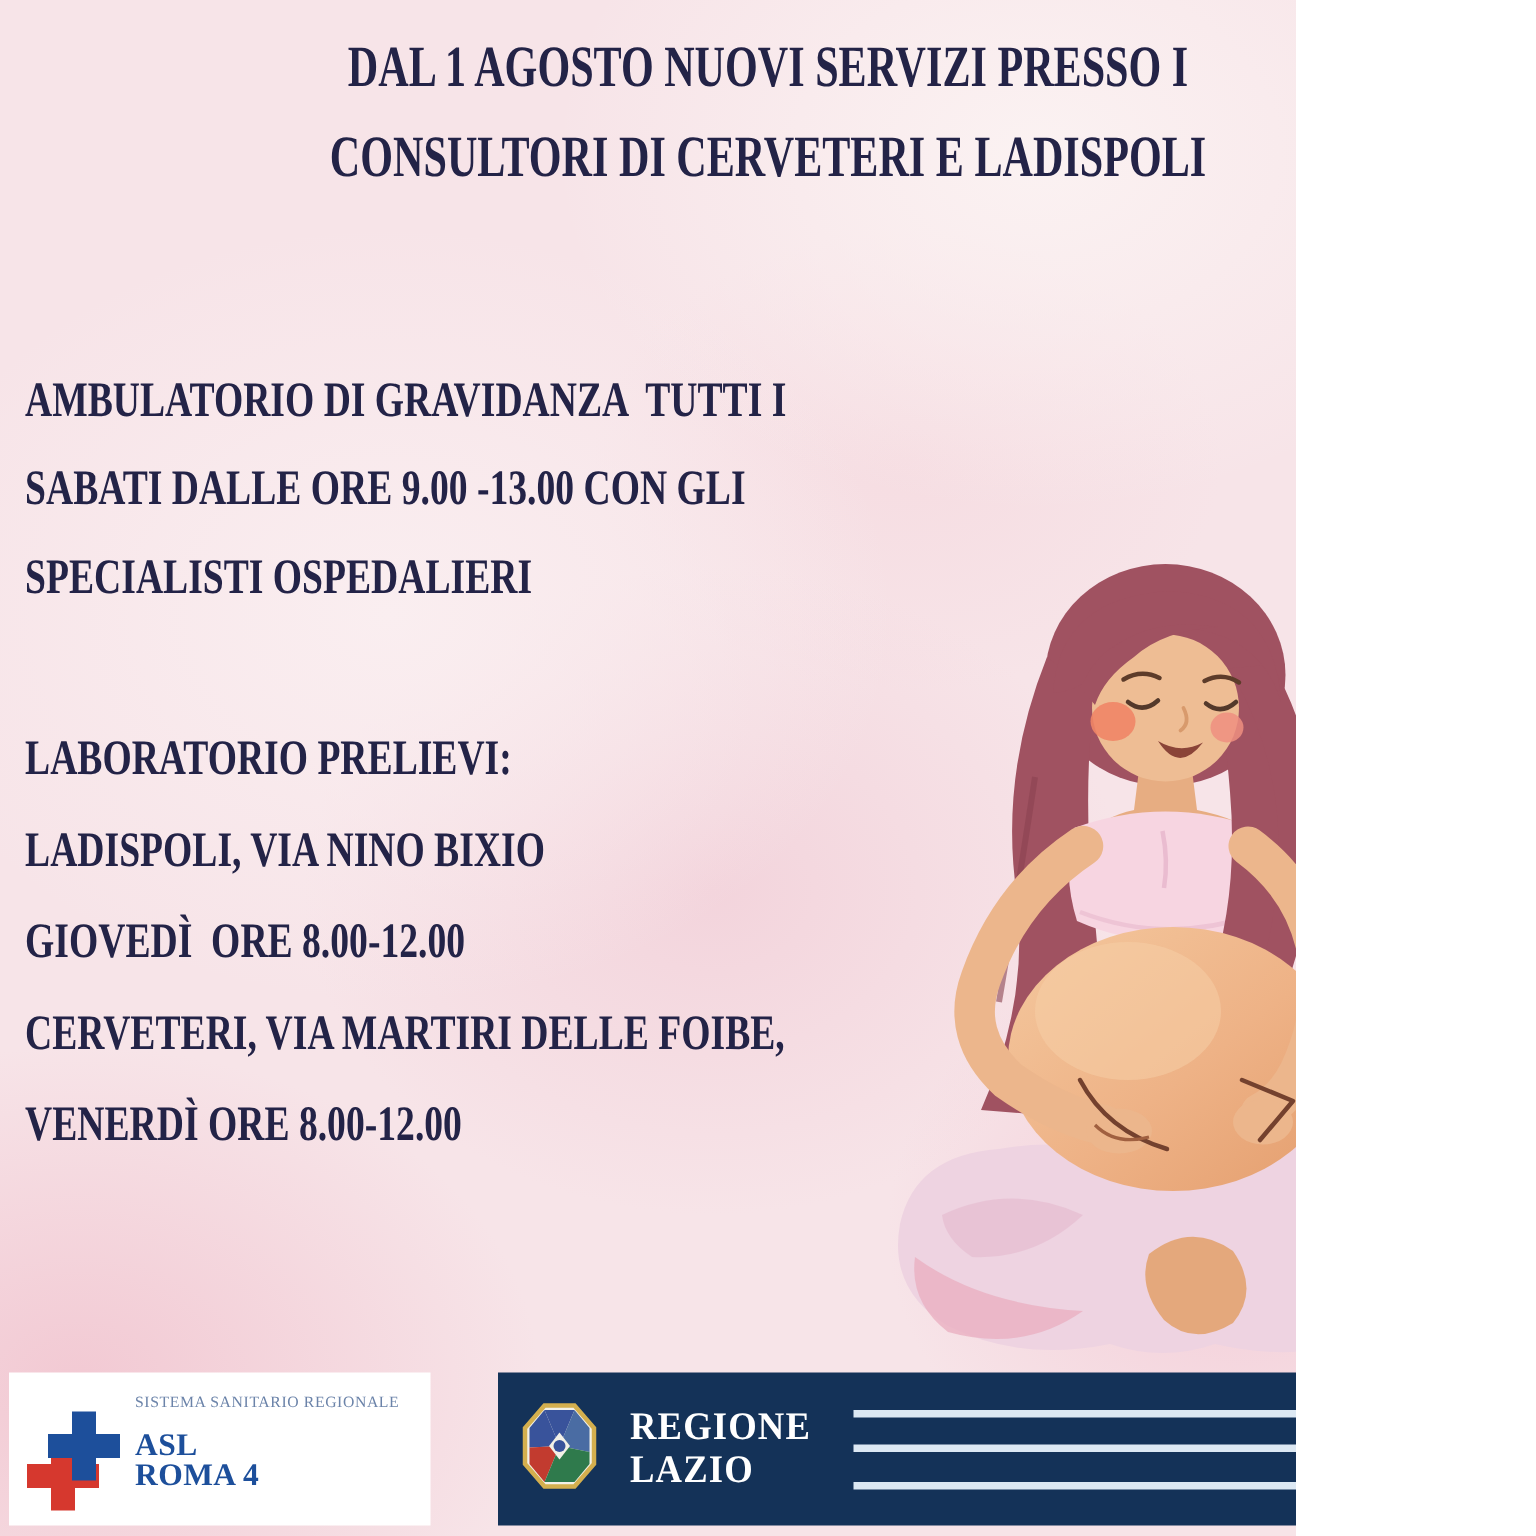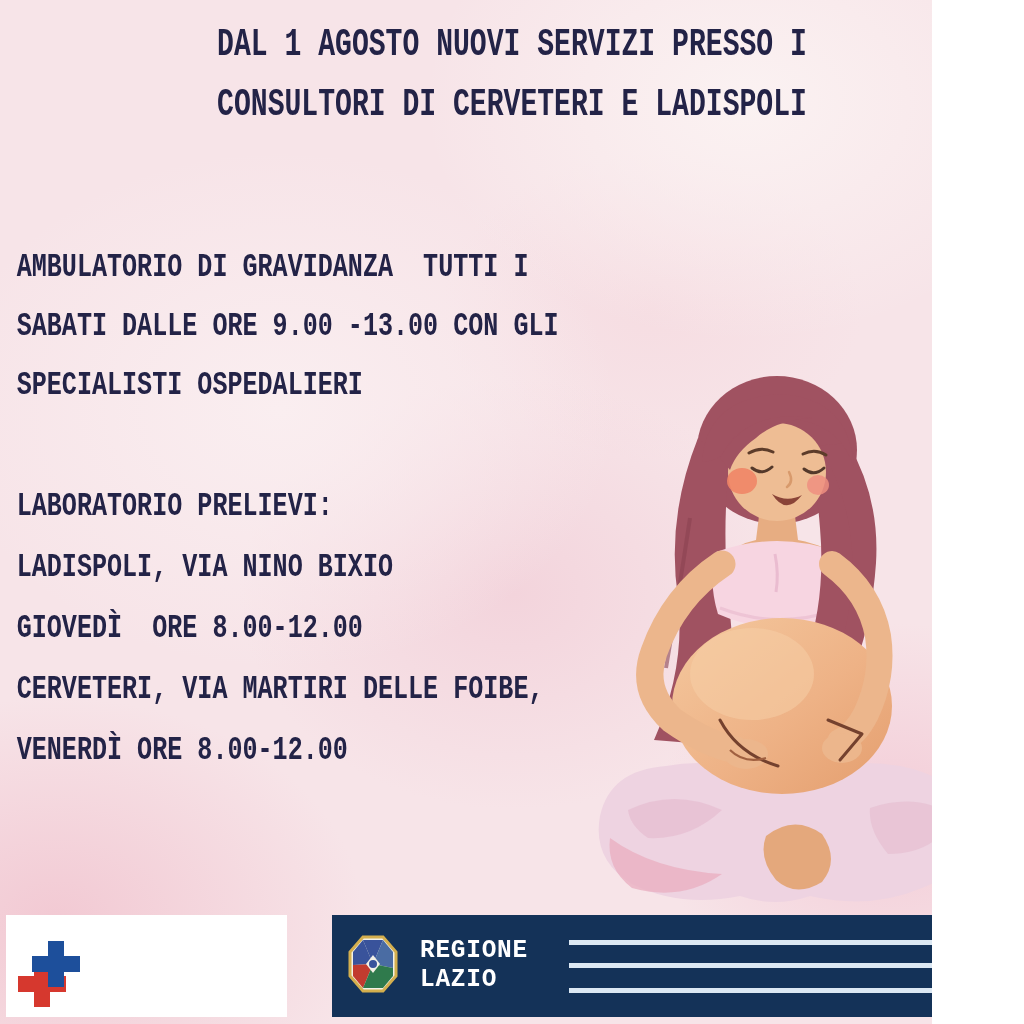--- a/index.html
+++ b/index.html
@@ -1,18 +1,18 @@
 <!DOCTYPE html>
 <html><head>
 <meta charset="utf-8">
 <style>
   html,body{margin:0;padding:0;background:#ffffff;}
   .canvas{
-    position:relative;width:932px;height:1024px;overflow:hidden;
-    font-family:Liberation Mono, monospace;
+    position:relative;width:864px;height:1024px;overflow:hidden;
+    font-family:Liberation Serif, serif;
     background-color:#f7e4e8;
     background-image:
       radial-gradient(ellipse 460px 340px at 80% 10%, #fbf2f2 0%, rgba(251,242,242,0) 70%),
       radial-gradient(ellipse 520px 400px at 30% 40%, #faeef0 0%, rgba(250,238,240,0) 65%),
       radial-gradient(ellipse 380px 300px at 55% 58%, #f3d4dc 0%, rgba(243,212,220,0) 72%),
       radial-gradient(ellipse 440px 320px at 6% 90%, #f2c9d3 0%, rgba(242,201,211,0) 70%),
       radial-gradient(ellipse 340px 280px at 96% 80%, #f3ccd7 0%, rgba(244,207,217,0) 70%),
       radial-gradient(ellipse 300px 220px at 70% 30%, #f6dde2 0%, rgba(246,221,226,0) 70%);
   }
   
@@ -149,20 +149,25 @@
     <svg class="asl-cross" width="62" height="70" viewBox="0 0 62 70">
       <g fill="#d6382e">
         <rect x="16" y="22" width="16" height="46"></rect>
         <rect x="0" y="37" width="48" height="16"></rect>
       </g>
       <g fill="#1d4f9b">
         <rect x="30" y="2" width="16" height="46"></rect>
         <rect x="14" y="17" width="48" height="16"></rect>
       </g>
     </svg>
+    <div class="asl-texts">
+      <div class="asl-tagline">SISTEMA SANITARIO REGIONALE</div>
+      <div class="asl-name">ASL</div>
+      <div class="asl-name" style="margin-top:0">ROMA 4</div>
+    </div>
   </div>
 
   <div class="footer-lazio-bar">
     <svg class="lazio-crest" width="50" height="58" viewBox="0 0 50 58">
       <polygon points="15,2 35,2 48,17 48,41 35,56 15,56 2,41 2,17" fill="#f3f1e7" stroke="#d4af4e" stroke-width="3"></polygon>
       <polygon points="15,5 35,5 25,29" fill="#39539b"></polygon>
       <polygon points="35,5 45,17 45,33 25,29" fill="#4a6ca3"></polygon>
       <polygon points="15,5 5,17 5,30 25,29" fill="#39539b"></polygon>
       <polygon points="5,30 5,41 15,53 25,29" fill="#c23b2f"></polygon>
       <polygon points="45,33 45,41 35,53 15,53 25,29" fill="#2f7a4c"></polygon>

